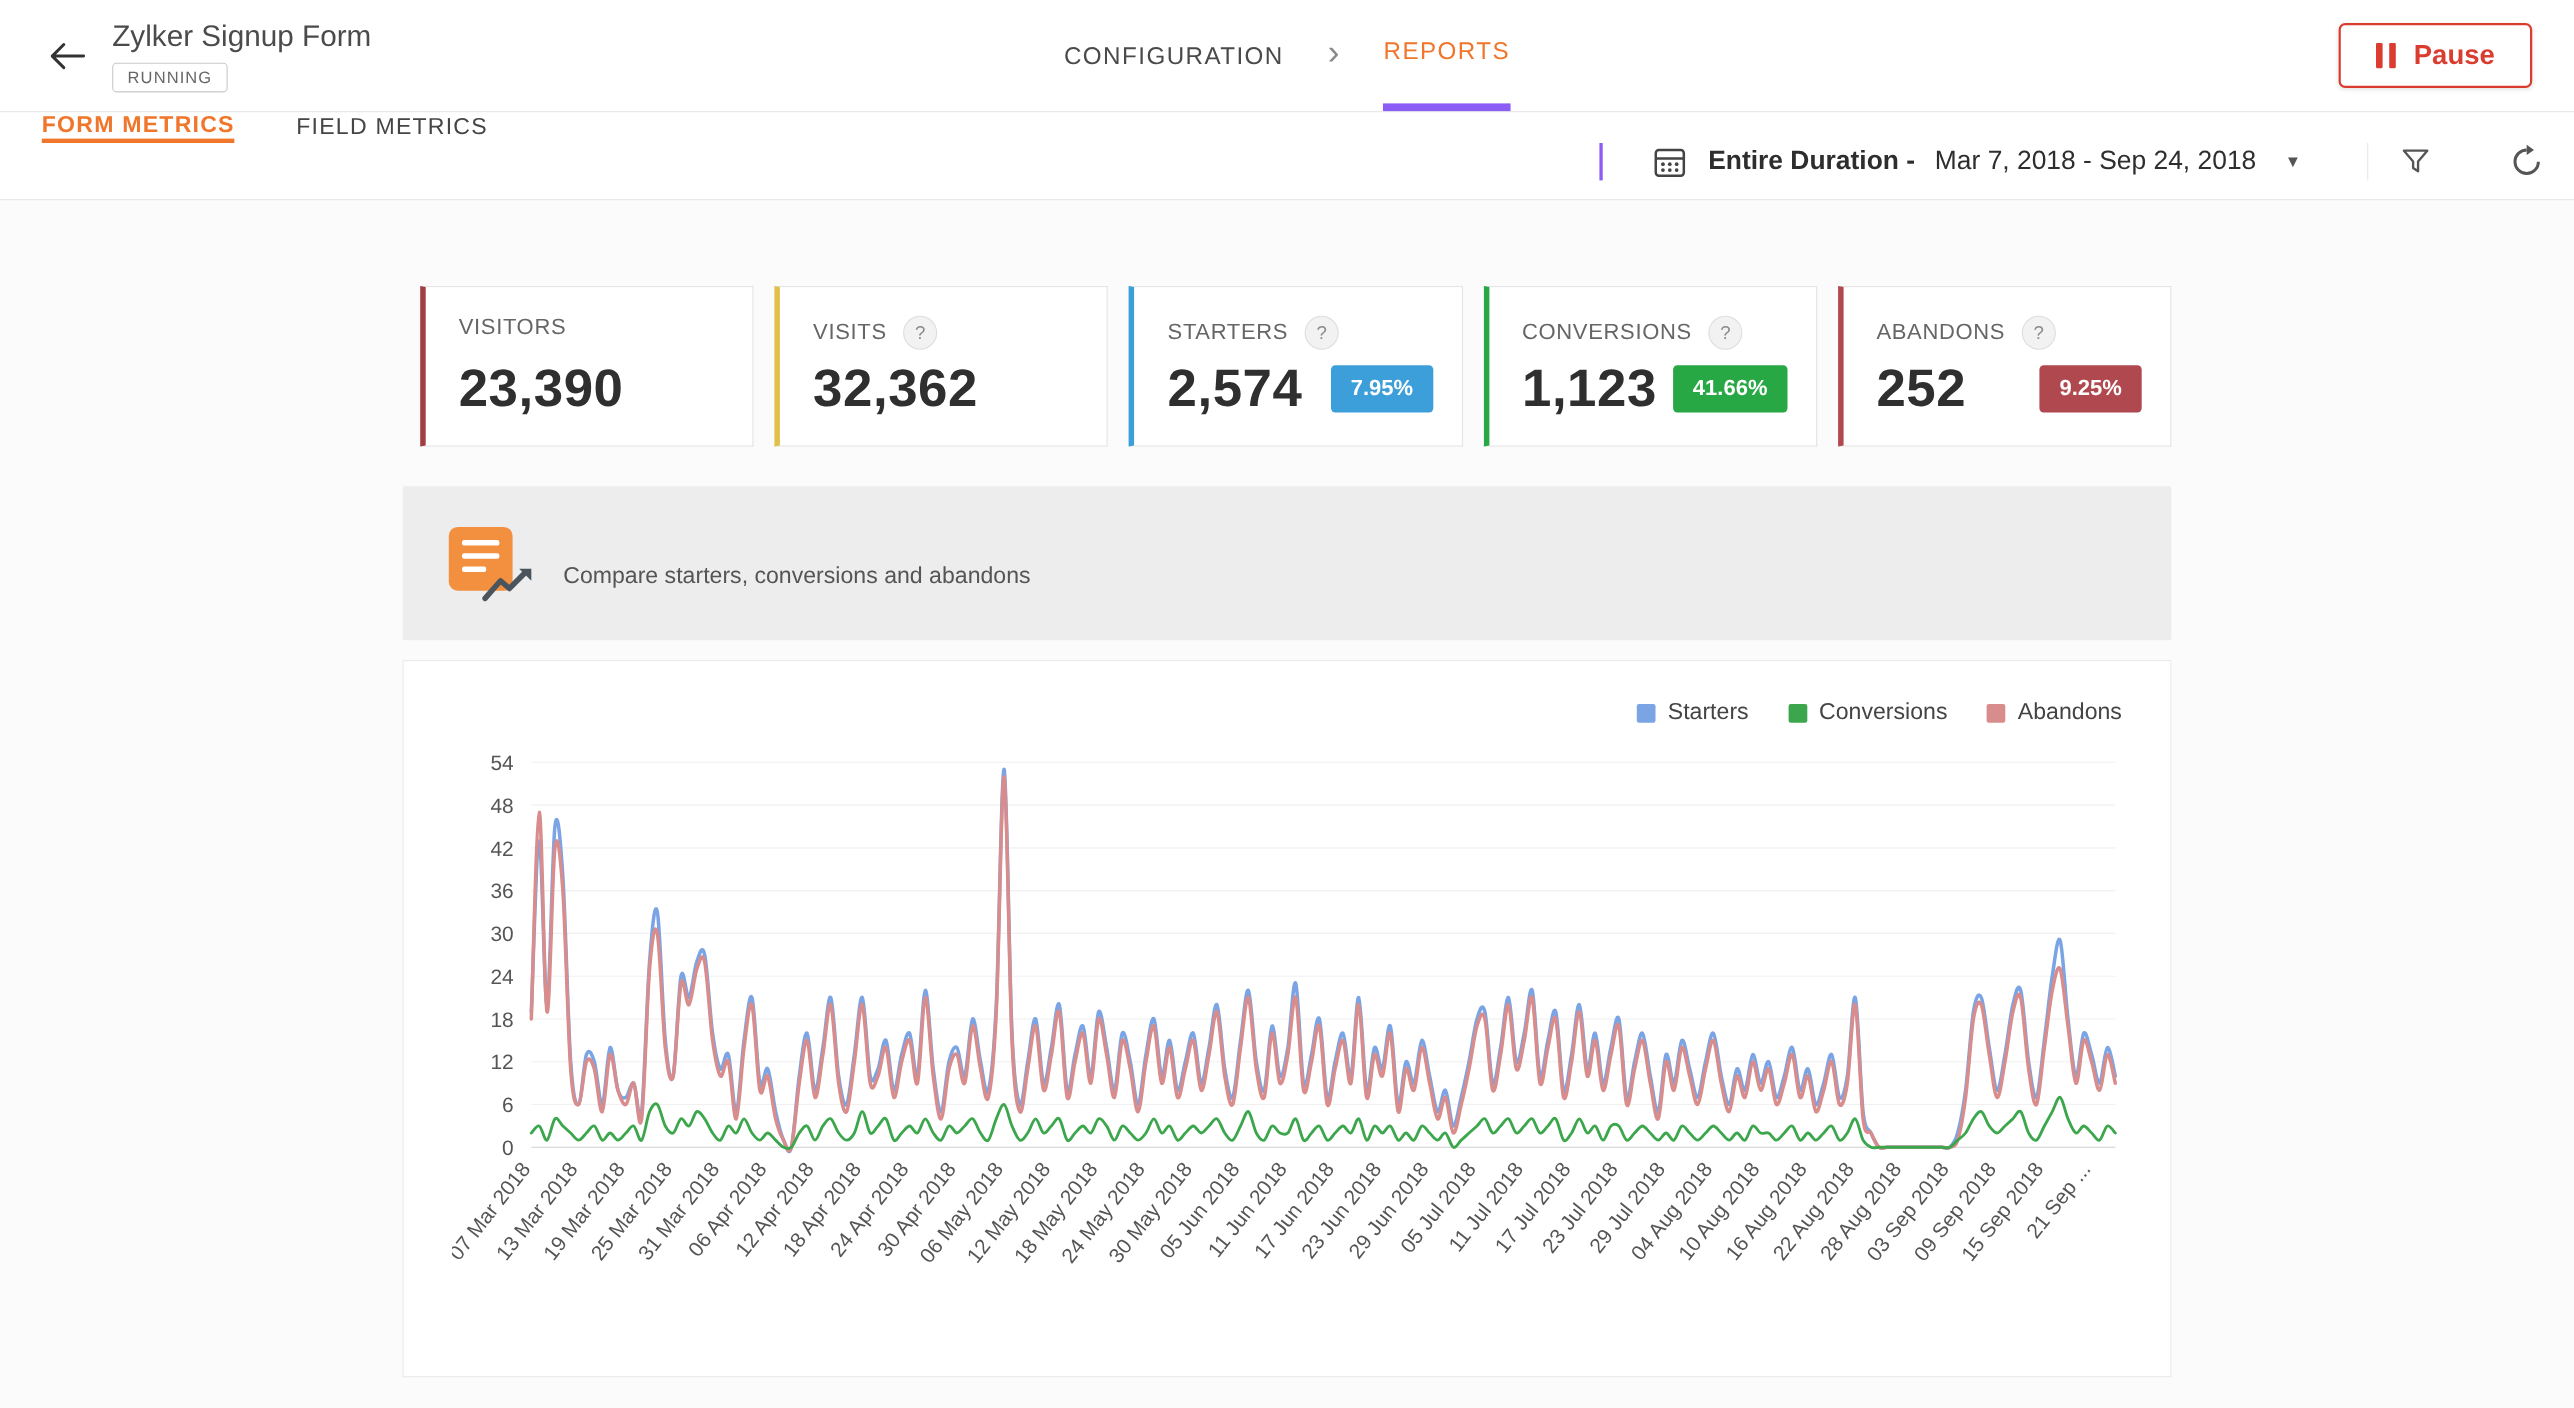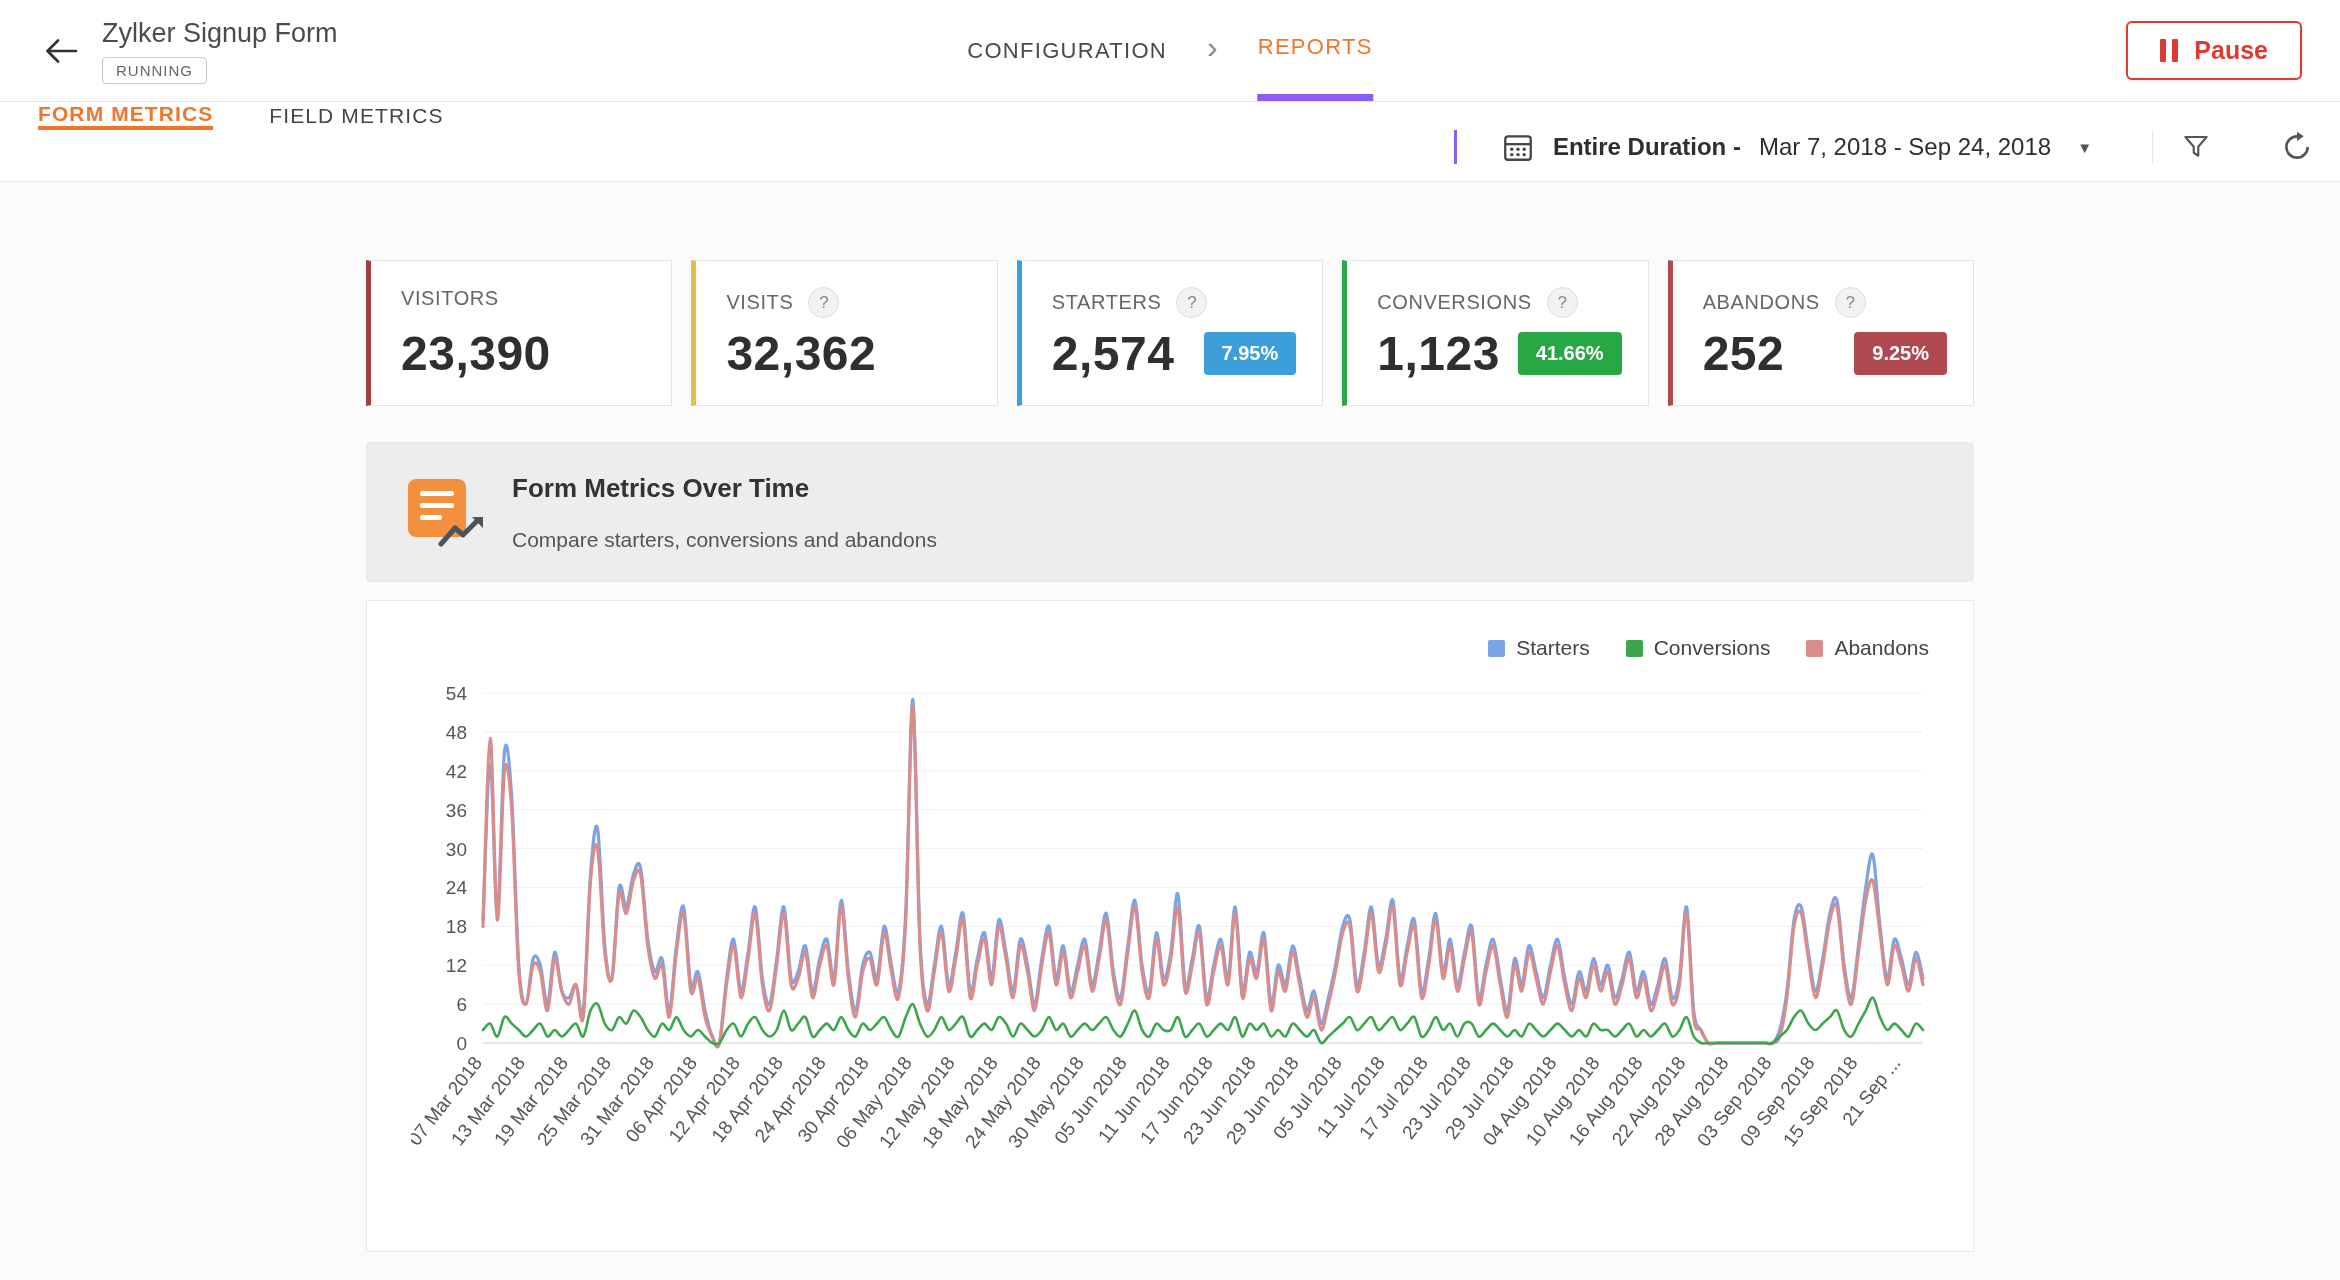--- a/index.html
+++ b/index.html
@@ -39,21 +39,21 @@
   .date-range .bold { font-size:24px; font-weight:bold; color:#2e2e2e; }
   .date-range .range { font-size:24px; color:#2e2e2e; }
   .date-range .caret { font-size:15px; color:#555; margin-left:8px; }
   .icon-btn { width: 86px; display:flex; align-items:center; justify-content:center; cursor:pointer; }
   .icon-btn.bordered { border-left:1px solid #e7e7e7; }
 
   
   .main { padding-top: 78px; }
   .container { width:1608px; margin:0 auto; }
 
-  .cards { display:flex; gap:19px; }
+  .cards { display:flex; gap:19px;margin-left:16px; }
   .card { flex:1; background:#fff; border:1px solid #e4e4e4; border-left:5px solid var(--accent,#999);
     height:146px; padding: 26px 26px 24px 30px; display:flex; flex-direction:column;
     justify-content:space-between; }
   .card-top { display:flex; align-items:center; gap:15px; }
   .card-label { font-size:20px; color:#666; letter-spacing:0.6px; }
   .help { width:31px; height:31px; border-radius:50%; background:#f2f2f2; border:1px solid #ddd;
     color:#8a8a8a; font-size:17px; display:flex; align-items:center; justify-content:center;
     cursor:pointer; }
   .help:empty { display:none; }
   .card-bottom { display:flex; align-items:center; justify-content:space-between; }
@@ -208,21 +208,20 @@
             <i></i>
             <i></i>
             <i></i>
           </div>
         <svg width="46" height="34" viewBox="0 0 46 34">
           <path d="M3 29 L17 13 L25 20 L40 5" fill="none" stroke="#4a545c" stroke-width="5" stroke-linecap="round" stroke-linejoin="round"></path>
           <polygon points="34,2 45,2 45,13" fill="#4a545c"></polygon>
         </svg>
       </div>
       <div>
-        <div class="section-title">Form Metrics Over Time</div>
         <div class="section-sub">Compare starters, conversions and abandons</div>
       </div>
     </div>
 
     <div class="chart-panel">
       <div class="legend">
           <div class="legend-item">
             <span class="legend-swatch" style="background: rgb(122, 164, 227);"></span>
             <span>Starters</span>
           </div>

